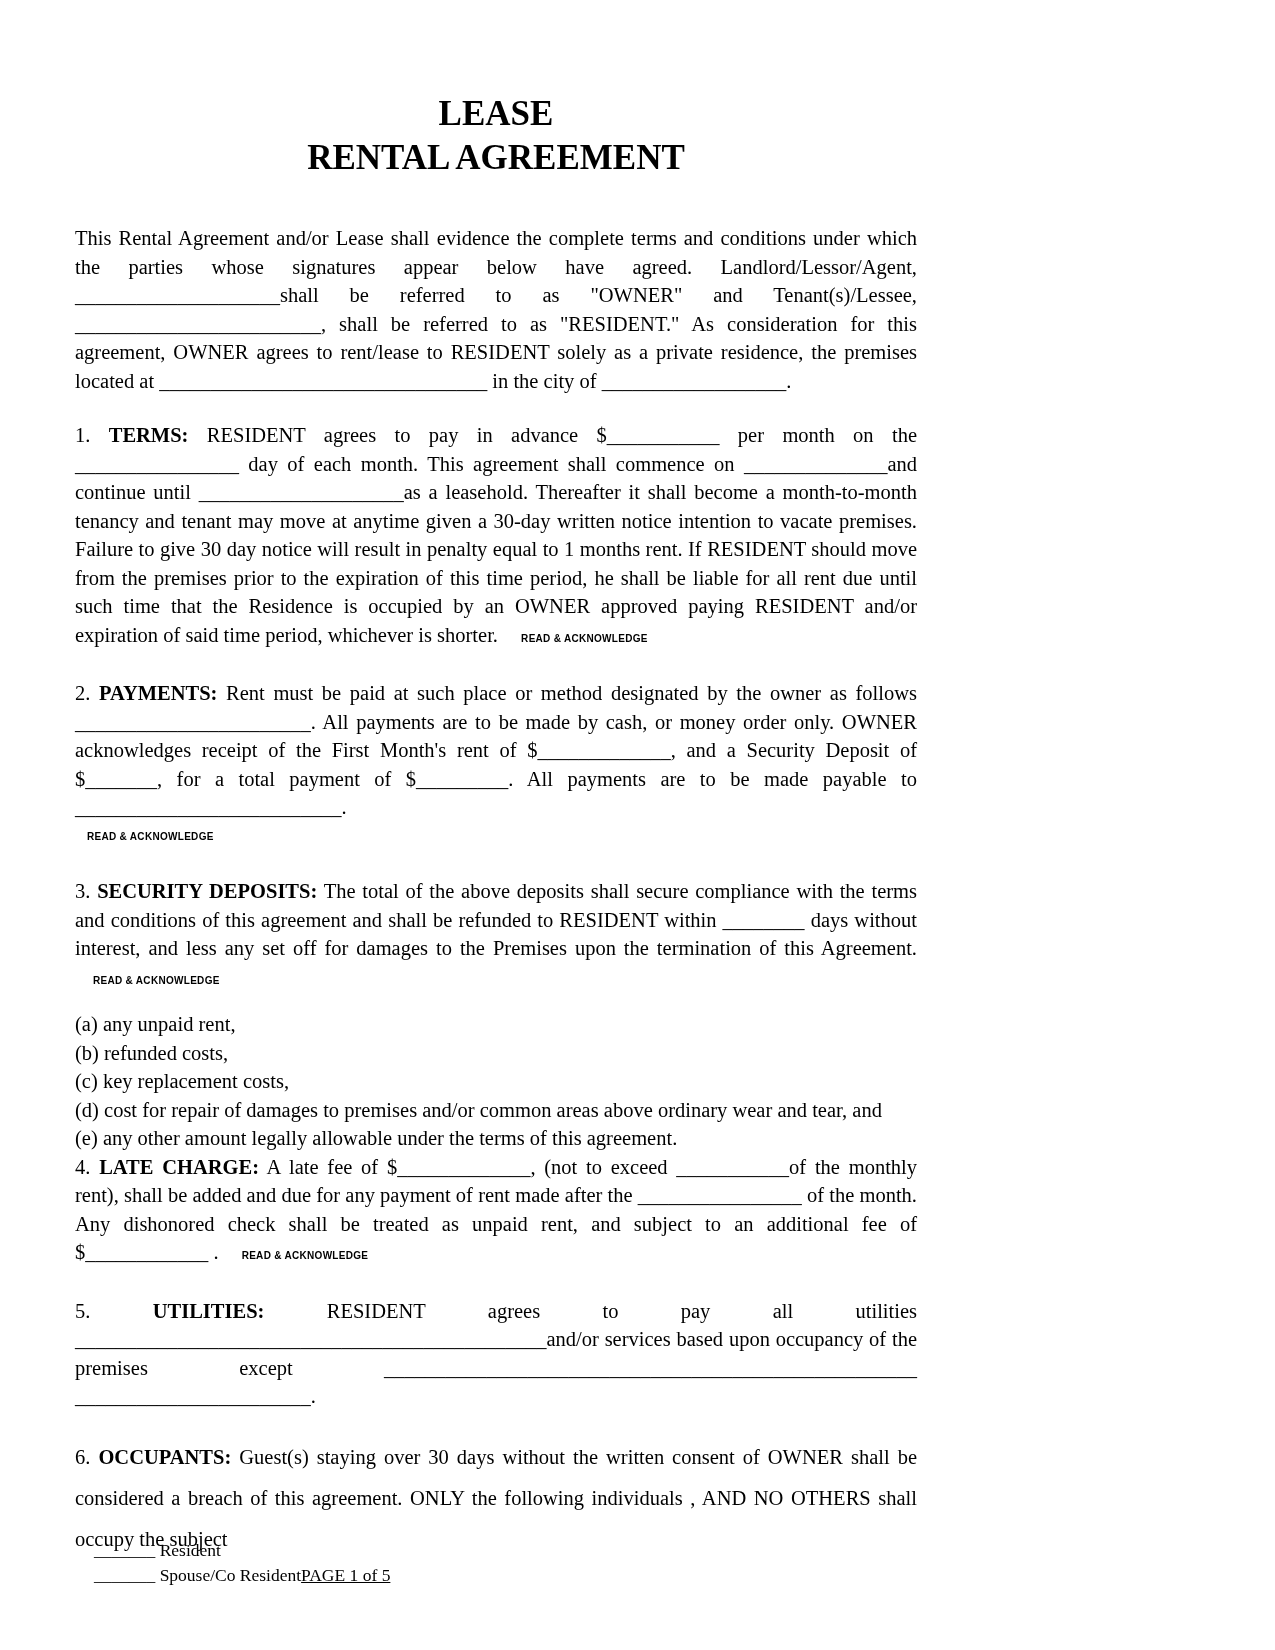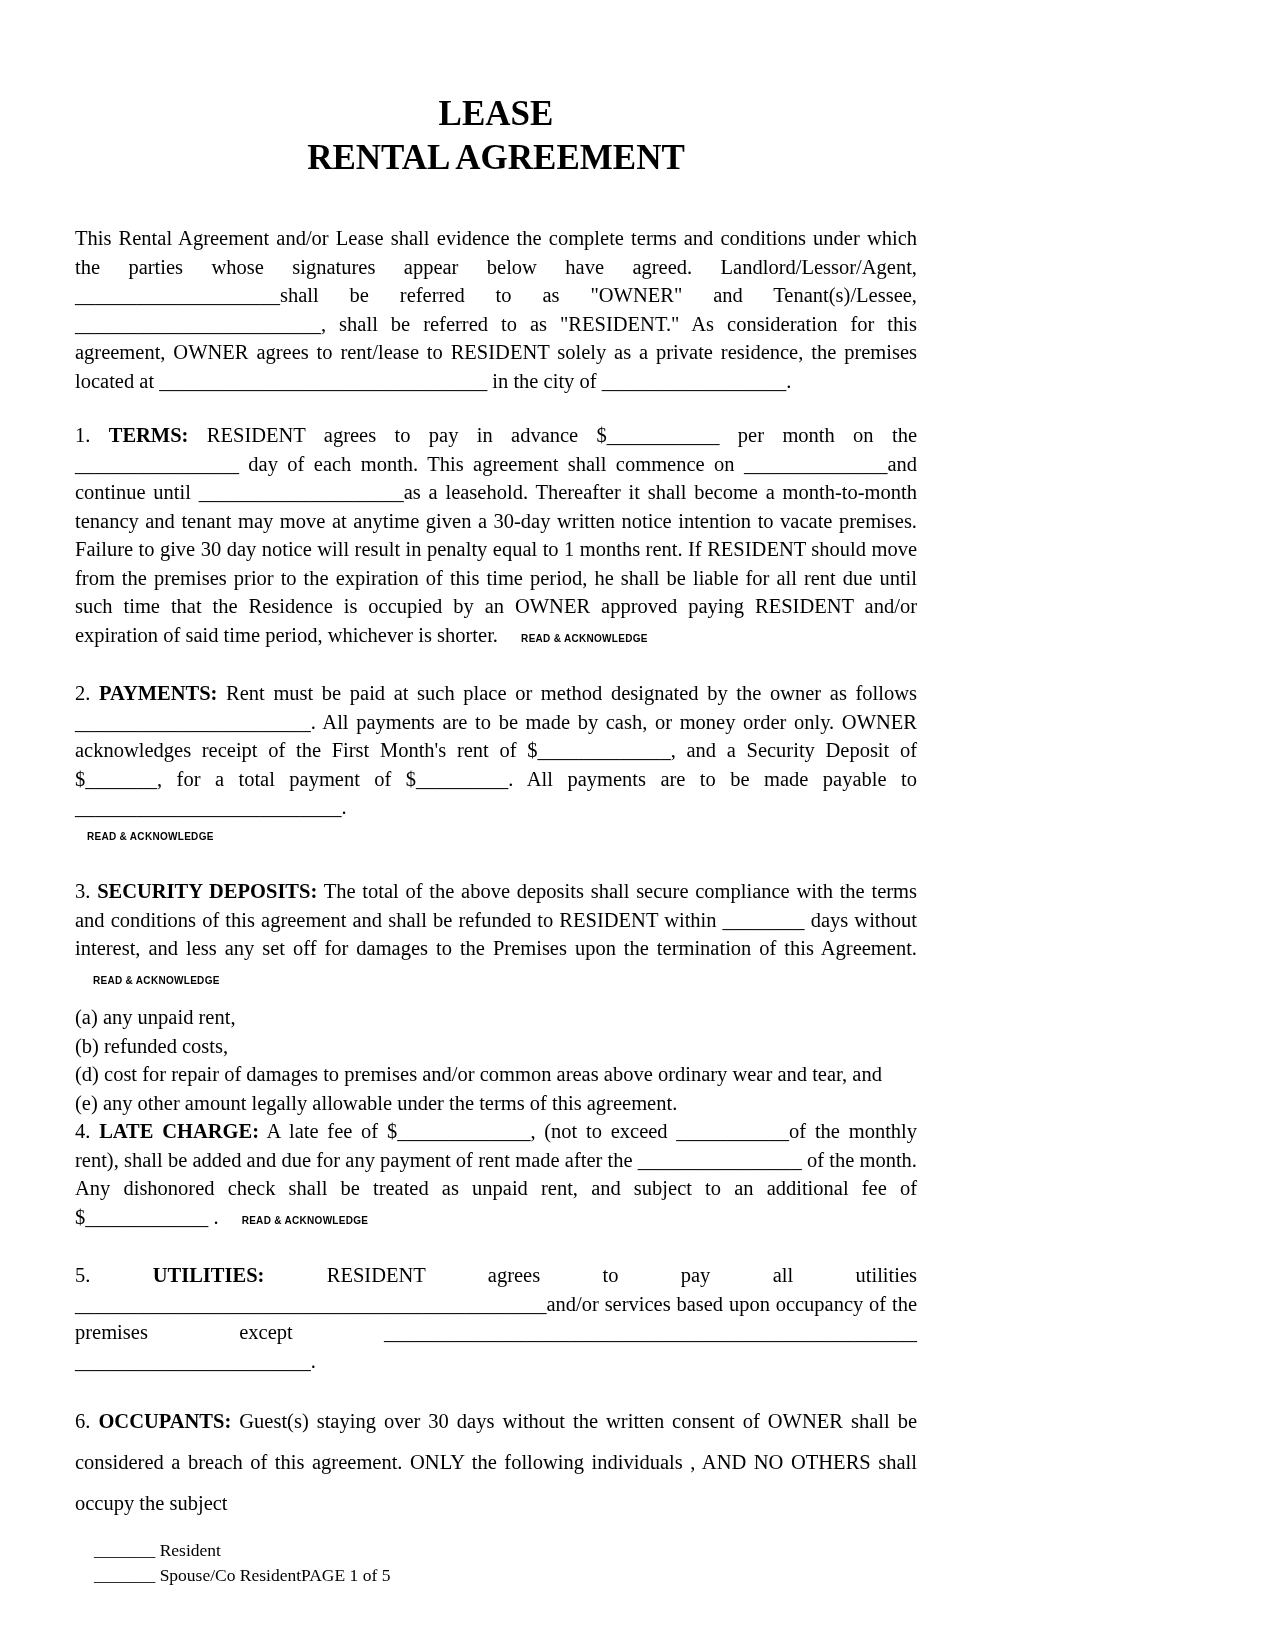--- a/index.html
+++ b/index.html
@@ -24,21 +24,21 @@
     font-weight: bold;
     font-size: 35px;
     line-height: 44px;
     margin-bottom: 44px;
   }
 
   .para {
     text-align: justify;
     margin-bottom: 26px;
   }
-  .para-tight { text-align: justify; margin-bottom: 8px; }
+  .para-tight { text-align: justify; margin-bottom: 15px; }
 
   .sec-heading { font-weight: bold; }
 
   .ack {
     font-family: "Liberation Sans", sans-serif;
     font-weight: bold;
     font-size: 10px;
     letter-spacing: 0.3px;
     white-space: nowrap;
   }
@@ -59,38 +59,39 @@
     left: 75px;
     right: 135px;
     bottom: 62px;
     display: flex;
     align-items: flex-end;
     font-size: 17.5px;
     line-height: 25px;
     margin-left: 19px;
   }
   .footer-left div { text-align: left; }
-  .footer-right { text-align: right; }
+  .footer-right { text-align: right; text-decoration: underline; }
 </style>
 </head>
 <body>
 
 <div class="page">
 
   <h1 class="title"><span>LEASE</span><br><span>RENTAL AGREEMENT</span></h1>
 
   <p class="para">This Rental Agreement and/or Lease shall evidence the complete terms and conditions under which the parties whose signatures appear below have agreed. Landlord/Lessor/Agent, ____________________shall be referred to as "OWNER" and Tenant(s)/Lessee, ________________________, shall be referred to as "RESIDENT." As consideration for this agreement, OWNER agrees to rent/lease to RESIDENT solely as a private residence, the premises located at ________________________________ in the city of __________________.</p>
 
   <p class="para"><span>1.</span> <span class="sec-heading">TERMS:</span> <span>RESIDENT agrees to pay in advance $___________ per month on the ________________ day of each month. This agreement shall commence on ______________and continue until ____________________as a leasehold. Thereafter it shall become a month-to-month tenancy and tenant may move at anytime given a 30-day written notice intention to vacate premises.  Failure to give 30 day notice will result in penalty equal to 1 months rent. If RESIDENT should move from the premises prior to the expiration of this time period, he shall be liable for all rent due until such time that the Residence is occupied by an OWNER approved paying RESIDENT and/or expiration of said time period, whichever is shorter.</span> <span class="ack ack-inline">READ &amp; ACKNOWLEDGE</span></p>
 
   <p class="para"><span>2.</span> <span class="sec-heading">PAYMENTS:</span> <span>Rent must be paid at such place or method designated by the owner as follows _______________________. All payments are to be made by cash, or money order only. OWNER acknowledges receipt of the First Month's rent of $_____________, and a Security Deposit of $_______, for a total payment of $_________. All payments are to be made payable to __________________________.</span><span class="ack ack-block">READ &amp; ACKNOWLEDGE</span></p>
 
   <p class="para-tight"><span>3.</span> <span class="sec-heading">SECURITY DEPOSITS:</span> <span>The total of the above deposits shall secure compliance with the terms and conditions of this agreement and shall be refunded to RESIDENT within ________  days without interest, and less any set off for damages to the Premises upon the termination of this Agreement.</span> <span class="ack ack-inline">READ &amp; ACKNOWLEDGE</span></p>
   <p class="list-line">(a) any unpaid rent,</p>
   <p class="list-line">(b) refunded costs,</p>
+  <p class="list-line">(c) key replacement costs,</p>
   <p class="list-line">(d) cost for repair of damages to premises and/or common areas above ordinary wear and tear, and</p>
   <p class="list-line">(e) any other amount legally allowable under the terms of this agreement.</p>
 
   <p class="para"><span>4.</span> <span class="sec-heading">LATE CHARGE:</span> <span>A late fee of $_____________, (not to exceed ___________of the monthly rent), shall be added and due for any payment of rent made after the ________________ of the month. Any dishonored check shall be treated as unpaid rent, and subject to an additional fee of $____________ .</span> <span class="ack ack-inline">READ &amp; ACKNOWLEDGE</span></p>
 
   <p class="para"><span>5.</span> <span class="sec-heading">UTILITIES:</span> <span>RESIDENT agrees to pay all utilities ______________________________________________and/or services based upon occupancy of the premises except ____________________________________________________ _______________________.</span></p>
 
   <p class="para spaced"><span>6.</span> <span class="sec-heading">OCCUPANTS:</span> <span>Guest(s) staying over 30 days without the written consent of OWNER shall be considered a breach of this agreement. ONLY the following individuals , AND NO OTHERS shall occupy the subject</span></p>
 
   <div class="footer">

